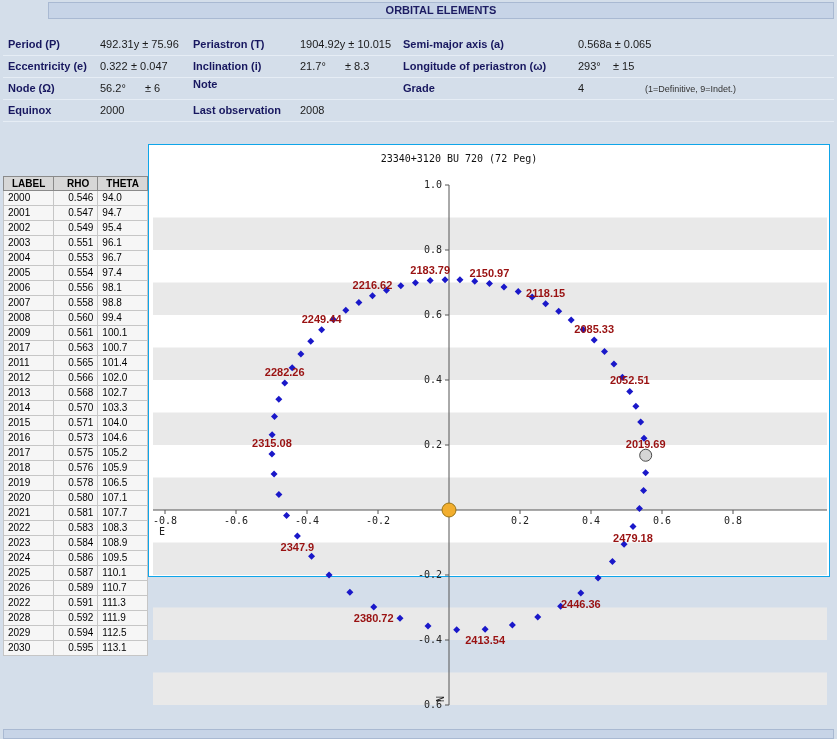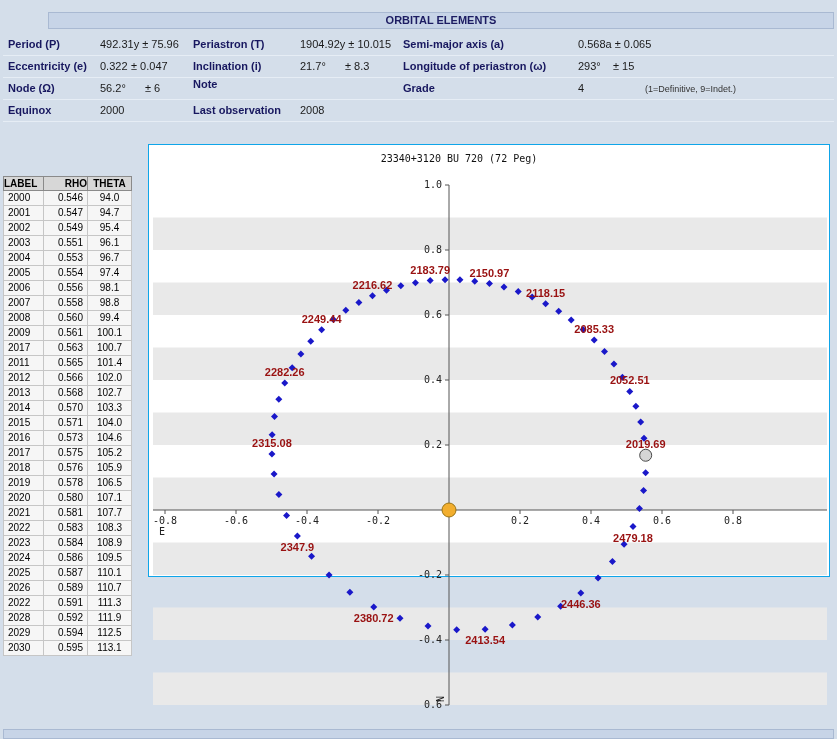--- a/index.html
+++ b/index.html
@@ -1,32 +1,32 @@
 <!DOCTYPE html>
 <html><head>
 <meta charset="utf-8">
 <style>
   *{box-sizing:border-box;}
   body{margin:0;background:#cdd8e4;font-family:"Liberation Sans",sans-serif;}
   .page{position:relative;width:837px;height:739px;background:#d4deea;overflow:hidden;}
   .bar{position:absolute;left:3px;right:3px;height:17px;background:#c7d4e7;border:1px solid #a9b9d2;
        text-align:center;font-size:11px;font-weight:bold;color:#1c1c62;line-height:15px;}
-  .topbar{top:12px;margin-left:45px;}
+  .topbar{top:2px;margin-left:45px;}
   .bottombar{top:729px;height:10px;}
   .params{position:absolute;left:0;top:0;width:100%;height:130px;}
   .pl{position:absolute;font-size:11px;font-weight:bold;color:#17175f;white-space:nowrap;text-align:center;}
   .pv{position:absolute;font-size:11px;color:#1a1a1a;white-space:nowrap;}
   .ps{position:absolute;font-size:9px;color:#333;white-space:nowrap;}
   .hairline{position:absolute;left:3px;right:3px;height:1px;background:#e6edf5;}
   .eph{position:absolute;left:3px;top:176px;border-collapse:collapse;}
-  .eph th{background:#d7d7d7;border:1px solid #8a8a8a;font-size:10px;padding:1px 0;color:#000;}
+  .eph th{background:#d7d7d7;border:1px solid #8a8a8a;font-size:10px;padding:1px 8px;color:#000;}
   .eph td{border:1px solid #c6c6c6;background:#f6f6f6;font-size:10px;line-height:14px;padding:0 4px;color:#000;}
   .eph .c0{width:40px;text-align:left;}
   .eph .c1{width:44px;text-align:right;}
-  .eph .c2{width:44px;text-align:center;}
+  .eph .c2{width:44px;text-align:left;}
   .note{position:absolute;left:3px;top:659px;width:136px;font-size:11px;font-weight:bold;color:#000;line-height:14px;}
   .chart-panel{position:absolute;left:148px;top:144px;width:682px;height:433px;background:#ffffff;border:1px solid #0ea5e9;}
   svg{display:block;}
   .axis-tick{font-family:"DejaVu Sans Mono",monospace;font-size:10px;fill:#222;}
   .chart-title{font-family:"DejaVu Sans Mono",monospace;font-size:10px;fill:#111;}
   .pt-label{font-family:"Liberation Sans",sans-serif;font-size:11px;font-weight:bold;}
 </style>
 </head>
 <body>
 

